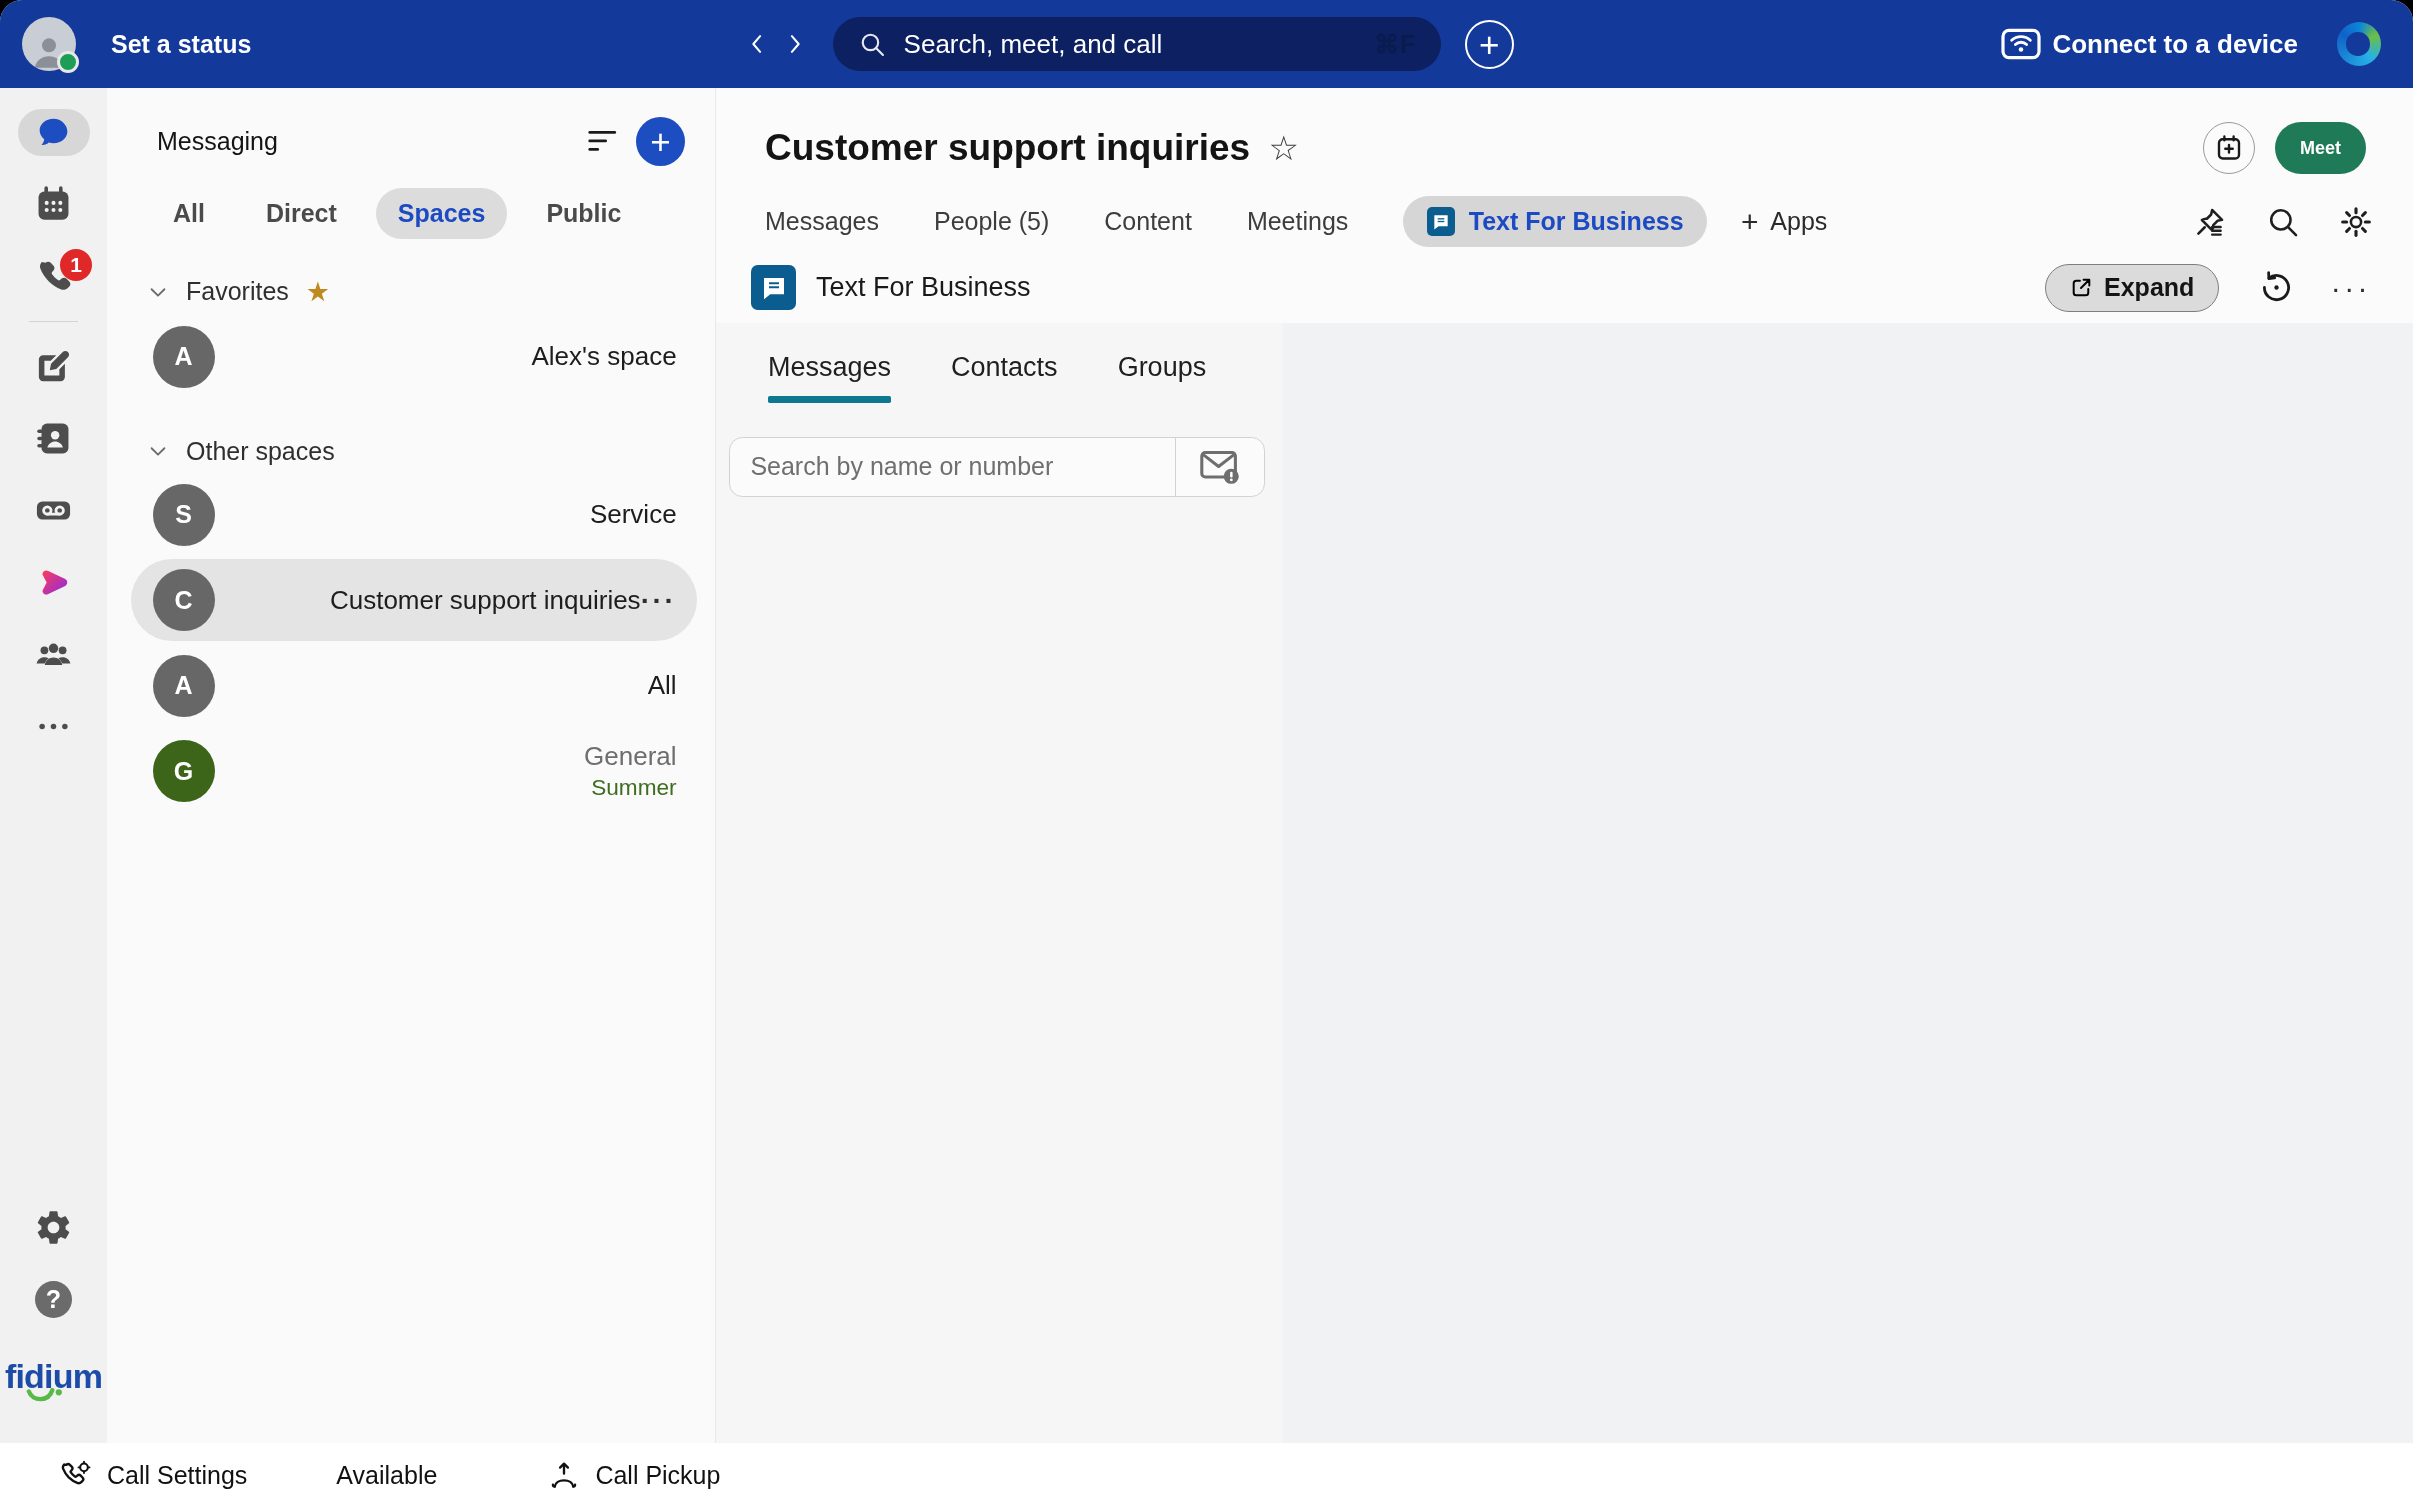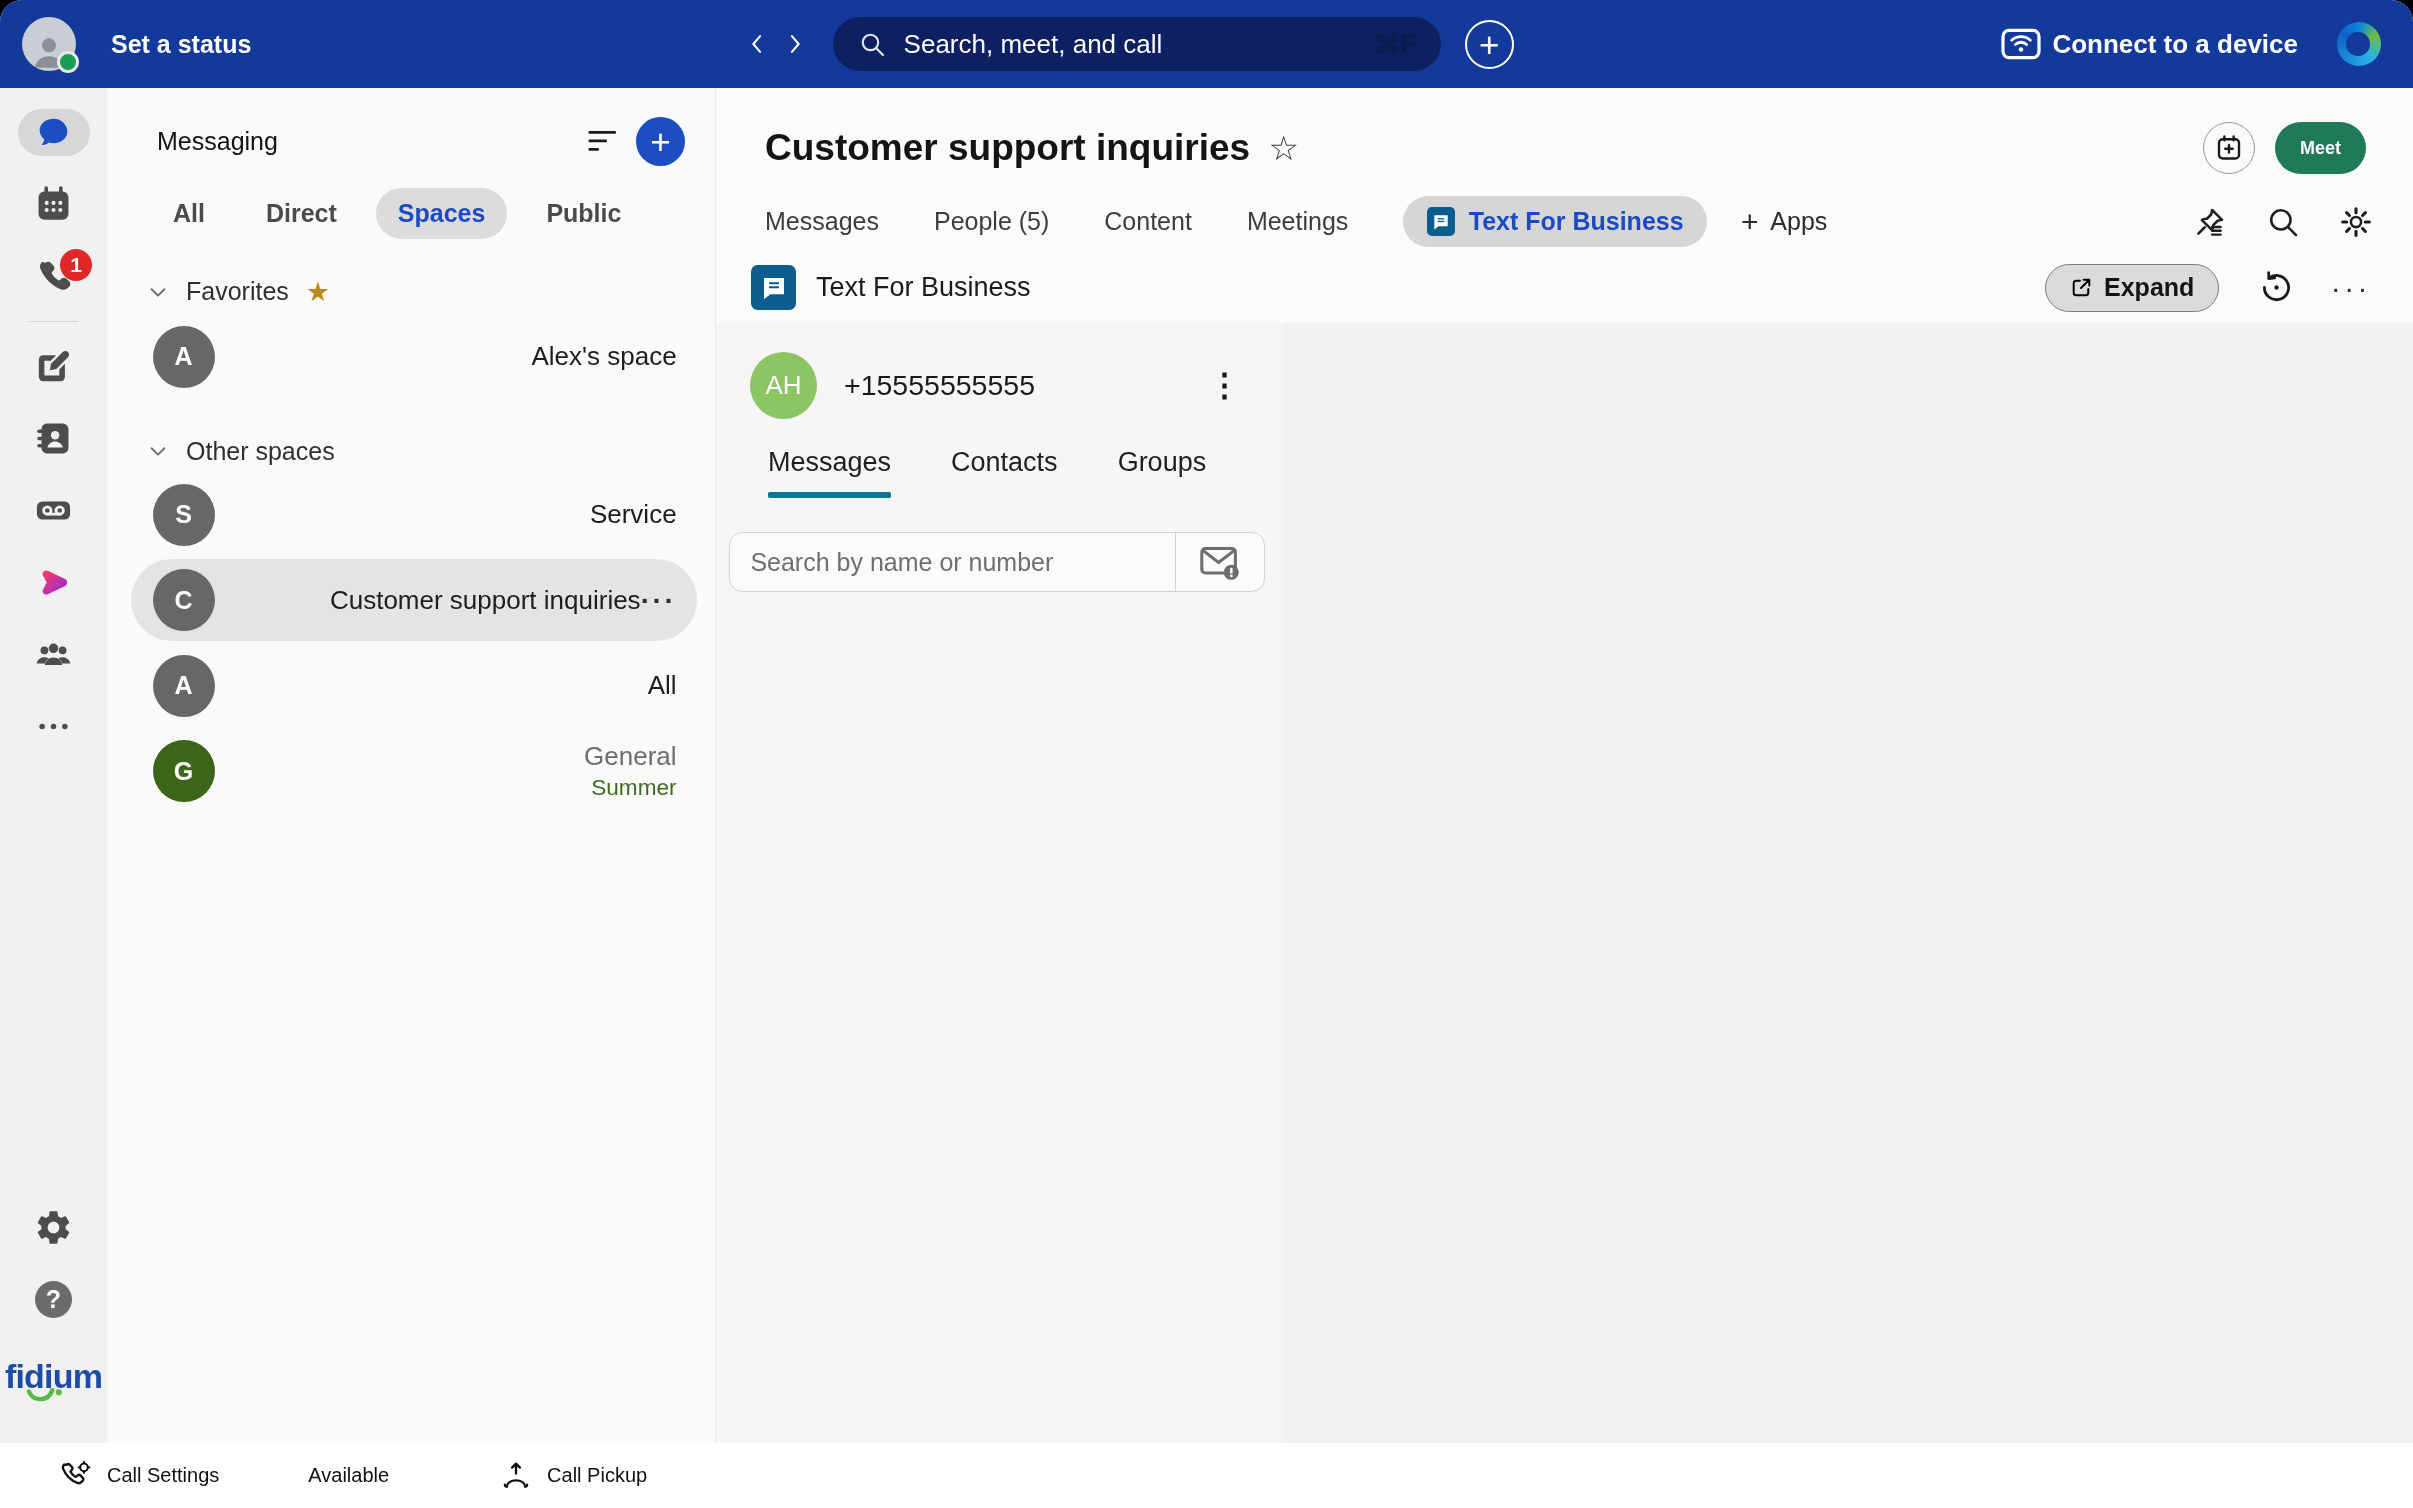--- a/index.html
+++ b/index.html
@@ -118,21 +118,21 @@
   .w-search-row { display:flex; margin:34px 18.4px 0 13.4px; border:1.7px solid #D2D2D2; border-radius:13.4px; background:#FBFBFB; overflow:hidden; height:60px; }
   .w-search-input { flex:1; border:none; outline:none; background:transparent; font-size:25px; color:#333; padding:0 20px; font-family:"Liberation Sans", sans-serif; }
   .w-search-input::placeholder { color:#6F6F6F; }
   .w-compose { width:89px; border-left:1.7px solid #D2D2D2; display:flex; align-items:center; justify-content:center; cursor:pointer; color:#6E6E6E; }
   .w-compose svg { width:42px; height:37px; }
 
   
   .bottombar { height:65px; background:#FFF; display:flex; align-items:center; padding-left:60px; flex:0 0 auto; }
   .bb-item { display:flex; align-items:center; gap:15px; color:#111; cursor:pointer; }
   .bb-item svg { width:32px; height:32px; }
-  .bb-label { font-size:20px; font-weight:500; }
+  .bb-label { font-size:25px; font-weight:500; }
   .bb-avail { margin-left:89px; }
   .bb-pickup { margin-left:111px; }
 </style>
 </head>
 <body>
 
 <div class="window">
 
   <header class="topbar">
     <div class="avatar-wrap">
@@ -441,25 +441,20 @@
         <svg class="tfb-refresh" viewBox="0 0 24 24">
           <path d="M6.8 5.6A8.3 8.3 0 1 1 3.7 12" fill="none" stroke="currentColor" stroke-width="1.9" stroke-linecap="round"></path>
           <polyline points="6.6,1.8 6.8,5.9 10.8,5.4" fill="none" stroke="currentColor" stroke-width="1.9" stroke-linecap="round" stroke-linejoin="round"></polyline>
           <circle cx="12" cy="12" r="1.5" fill="currentColor"></circle>
         </svg>
         <span class="tfb-more">···</span>
       </div>
 
       <div class="tfb-body">
         <div class="widget-col">
-          <div class="contact-row">
-            <div class="c-avatar">AH</div>
-            <div class="c-number">+15555555555</div>
-            <div class="kebab">⋮</div>
-          </div>
           <div class="w-tabs">
             <div class="w-tab active">Messages</div>
             <div class="w-tab">Contacts</div>
             <div class="w-tab">Groups</div>
           </div>
           <div class="w-search-row">
             <input class="w-search-input" type="text" placeholder="Search by name or number" style="">
             <div class="w-compose">
               <svg viewBox="0 0 30 26">
                 <rect x="2" y="3" width="24" height="17.5" rx="2.5" fill="none" stroke="currentColor" stroke-width="2.2"></rect>

